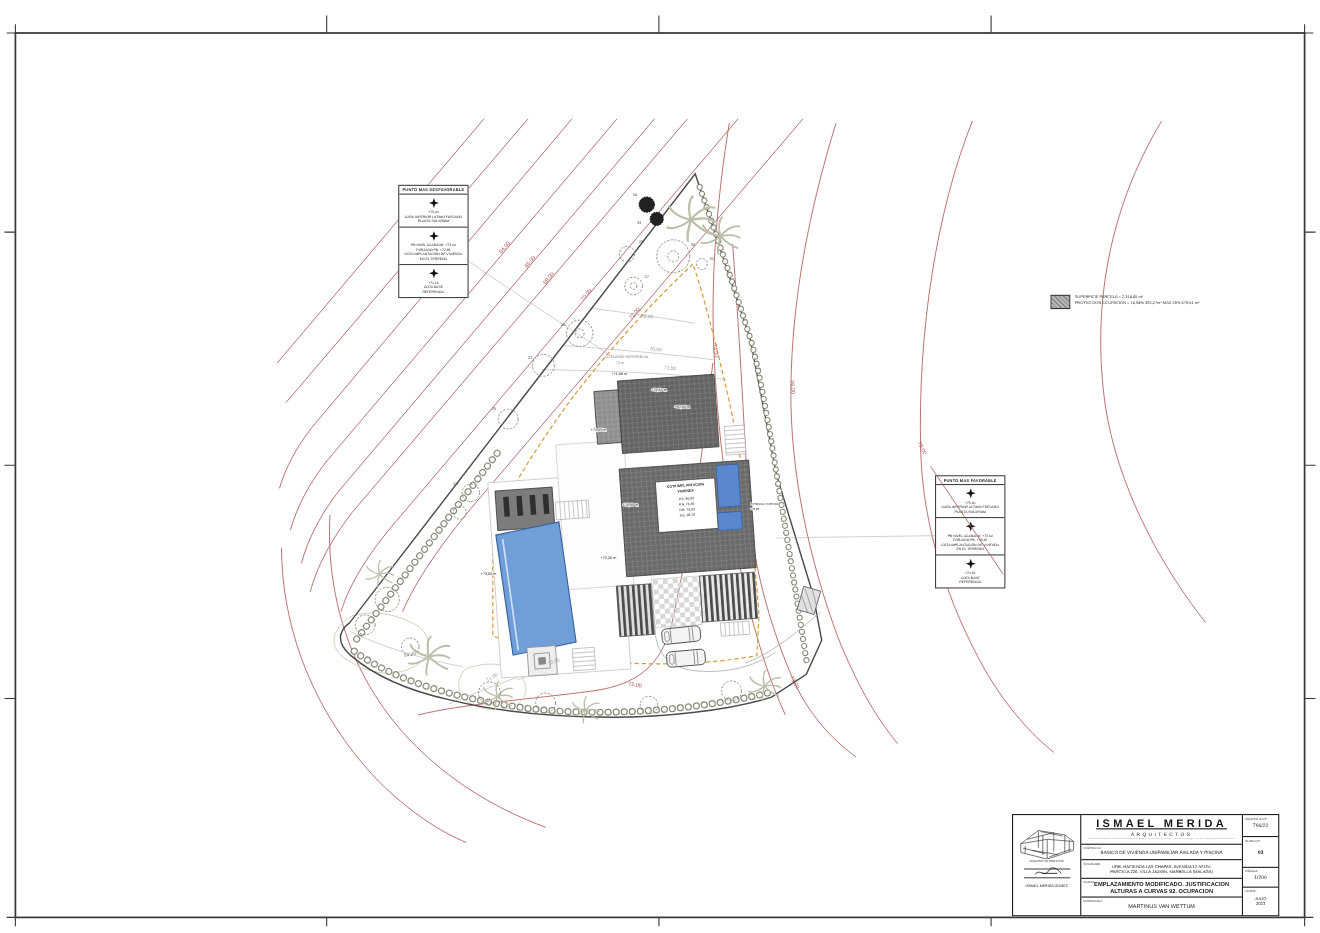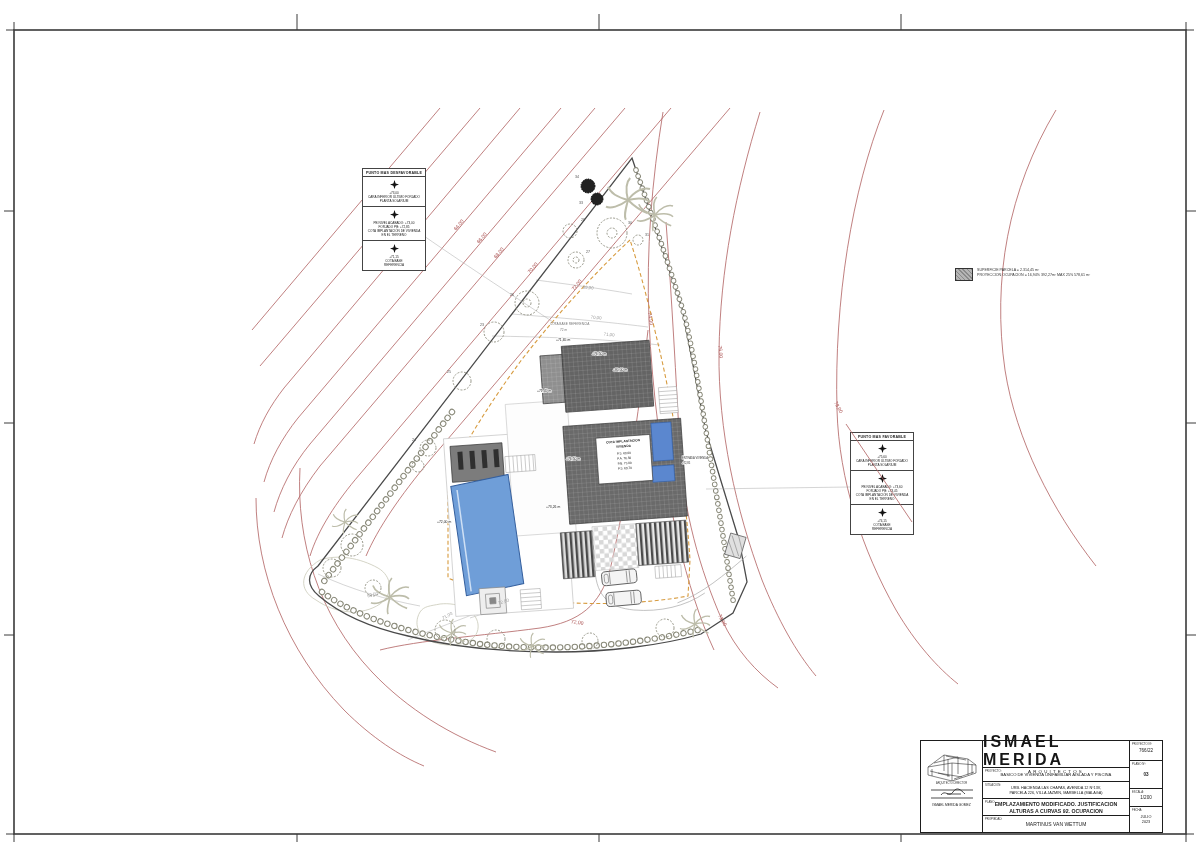--- a/index.html
+++ b/index.html
@@ -28,21 +28,21 @@
   .tb-left .cap{font-size:2.6px;color:#333;margin-top:1px;}
   .tb-left .name{font-size:3.3px;color:#222;margin-top:1.5px;}
   .tb-mid{width:147px;border-right:1.3px solid #1d1d1d;box-sizing:border-box;display:flex;
       flex-direction:column;}
   .tb-row{position:relative;border-bottom:1px solid #1d1d1d;box-sizing:border-box;}
   .tb-row:last-child{border-bottom:none;}
   .tb-label{position:absolute;top:1px;left:2px;font-size:2.8px;color:#333;}
   .tb-value{display:flex;height:100%;align-items:center;justify-content:center;text-align:center;
       font-size:4.2px;line-height:1.3;white-space:pre-line;padding:2px 2px 1px;box-sizing:border-box;}
   .tb-head{height:27px;display:flex;flex-direction:column;align-items:center;justify-content:center;}
-  .firm{font-size:16px;font-weight:bold;letter-spacing:3px;color:#151515;}
+  .firm{font-size:10px;font-weight:bold;letter-spacing:3px;color:#151515;text-decoration:underline;}
   .firm-sub{font-size:4.4px;letter-spacing:2.2px;color:#222;margin-top:0.5px;}
   .firm-addr{font-size:2.3px;color:#888;margin-top:1px;white-space:nowrap;overflow:hidden;
       max-width:142px;}
   .tb-right{flex:1;display:flex;flex-direction:column;}
   .tb-right .tb-value{font-size:4.6px;}
   .big-no{font-size:12px;font-weight:bold;}
 </style>
 </head>
 <body>
 

